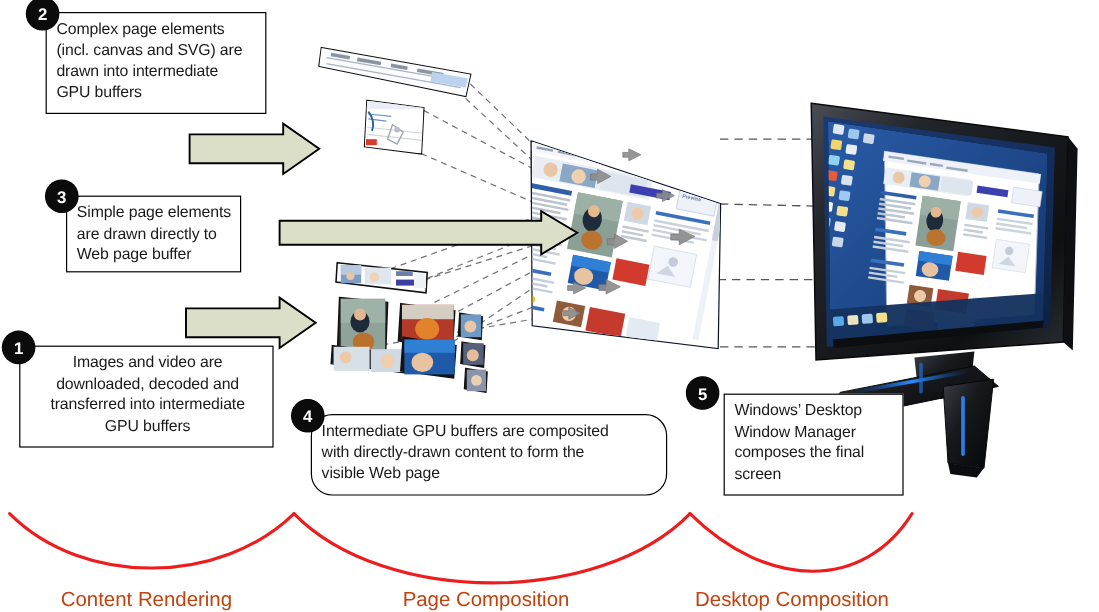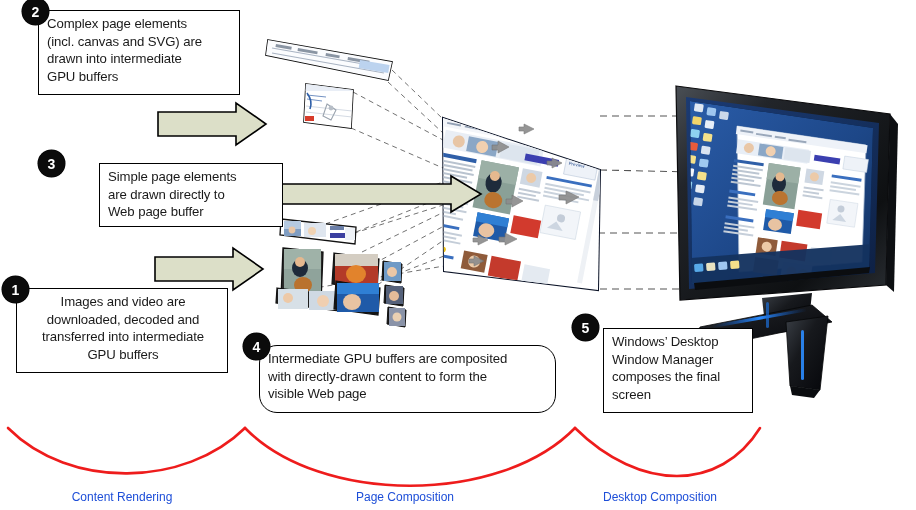--- a/index.html
+++ b/index.html
@@ -17,21 +17,21 @@
   .badge{
       position:absolute;width:27px;height:27px;border-radius:50%;
       background:#0b0b0b;color:#fff;font-size:14px;font-weight:bold;
       display:flex;align-items:center;justify-content:center;
       z-index:6;box-shadow:0 0 0 0.5px #000;
   }
 
   
   .blockarrow{position:absolute;}
   .blockarrow svg{display:block;overflow:visible;}
-  .sectionlabel{position:absolute;font-size:12px;color:#1d4ed8;white-space:nowrap;
+  .sectionlabel{position:absolute;font-size:17px;color:#c2410c;white-space:nowrap;
                 transform:translateX(-50%);}
 
   
   #vec{position:absolute;left:0;top:0;width:916px;height:510px;}
   #vec *{vector-effect:non-scaling-stroke;}
 </style>
 </head>
 <body>
 
 <div id="stage">
@@ -461,31 +461,31 @@
       <polygon points="0,8 218,8 218,0 248,18 218,36 218,28 0,28" fill="#dcdfc8" stroke="#000" stroke-width="1.6"></polygon>
     </svg>
   </div>
 
   <div class="blockarrow" style="left:155px;top:248px;width:110px;height:42px;">
     <svg width="110" height="42" viewBox="0 0 110 42">
       <polygon points="0,9 78,9 78,0 108,21 78,42 78,33 0,33" fill="#dcdfc8" stroke="#000" stroke-width="1.6"></polygon>
     </svg>
   </div>
 
-  <div class="callout" style="left:38px;top:10px;width:202px;height:85px;">
+  <div class="callout" style="left:38px;top:10px;width:184px;height:85px;">
     <span class="txt">Complex page elements
 (incl. canvas and SVG) are
 drawn into intermediate
 GPU buffers</span>
   </div>
   <div class="badge" style="left:22px;top:-2px;">
       <span>2</span>
     </div>
 
-  <div class="callout" style="left:55px;top:163px;width:184px;height:64px;margin-left:44px;">
+  <div class="callout" style="left:55px;top:163px;width:146px;height:64px;">
     <span class="txt">Simple page elements
 are drawn directly to
 Web page buffer</span>
   </div>
   <div class="badge" style="left:38px;top:150px;">
       <span>3</span>
     </div>
 
   <div class="callout" style="left:16px;top:288px;width:212px;height:85px;text-align:center;">
     <span class="txt">Images and video are

